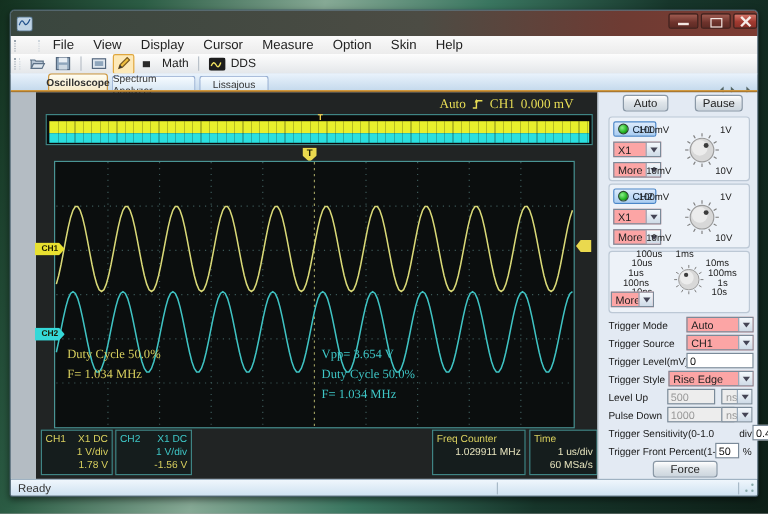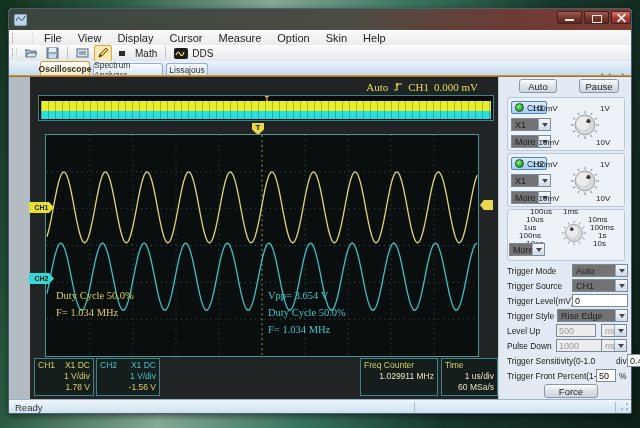--- a/index.html
+++ b/index.html
@@ -58,21 +58,21 @@
   .iy{color:#d8cf5e} .ic{color:#3ec6c6} .ip{color:#e6e3bd}
   .irow{display:flex;justify-content:space-between}
   .iright{text-align:right}
   
   .vbtn{border:1px solid #8a98a6;border-radius:3px;background:linear-gradient(#fefefe,#dfe5ea 45%,#ccd5dd);
         font-size:9.5px;color:#222;display:flex;align-items:center;justify-content:center}
   .group{border:1px solid #bcc8d5;border-radius:3px;background:#edf2f8}
   .chbtn{border:1px solid #4a86c8;border-radius:2px;background:linear-gradient(#ddebfc,#a9cdf2);
          display:flex;align-items:center;gap:3px;font-size:8.5px;color:#123;padding-left:3px}
   .led{width:7px;height:7px;border-radius:50%;background:radial-gradient(circle at 35% 35%,#8af08a,#23b523 60%,#0f6a0f);border:1px solid #2a4a2a}
-  .sel{border:1px solid #7a8a99;background:#737373;font-size:9px;color:#222;display:flex;align-items:center}
+  .sel{border:1px solid #7a8a99;background:#fca5a5;font-size:9px;color:#222;display:flex;align-items:center}
   .sel .txt{padding-left:3px;flex:1;white-space:nowrap;overflow:hidden}
   .sel .arr{width:11px;height:100%;background:linear-gradient(#f4f8fc,#cfdbe7);border-left:1px solid #9aaaba;display:flex;align-items:center;justify-content:center}
   .tri{width:0;height:0;border:3px solid transparent;border-top:4px solid #445;margin-top:3px}
   .sel.dis{background:#ededed;color:#999}
   .sel.dis .txt{color:#999}
   .tin{position:absolute;box-sizing:border-box;border:1px solid #7a8a99;font-size:9px;padding:0 2px;background:#fff;color:#111;font-family:"Liberation Sans",sans-serif}
   .tin.dis{background:#ededed;color:#999}
   .plabel{font-size:8.4px;color:#1a1a1a;white-space:nowrap}
   .klabel{font-size:8px;color:#222;white-space:nowrap}
   .kright{text-align:center}
@@ -154,21 +154,21 @@
         <rect x="0" y="0" width="14" height="11" rx="2" fill="#1c1c1c"></rect>
         <path d="M2 7q2-5 4-1t4-2" stroke="#f0e060" fill="none" stroke-width="1.2"></path>
       </svg>
     <span class="tlabel">DDS</span>
   </span>
 </div>
 
 <div class="abs tabstrip"></div>
 <div class="abs tab active" style="left:40px;top:61px;width:50px">Oscilloscope</div>
 <div class="abs tab" style="left:93px;top:63px;width:70px">Spectrum Analyzer</div>
-<div class="abs tab" style="left:166px;top:63px;width:42px">Lissajous</div>
+<div class="abs tab" style="left:166px;top:63px;width:58px">Lissajous</div>
 <div class="abs" style="left:596px;top:65px">
   <span class="tnav" style="border-right-color:#566"></span>
   <span class="tnav" style="border-left-color:#566"></span>
   <span class="tnav" style="border-left-color:#566"></span>
 </div>
 <div class="abs orangeline"></div>
 
 <div class="abs leftstrip"></div>
 <div class="abs darkpanel"></div>
 

